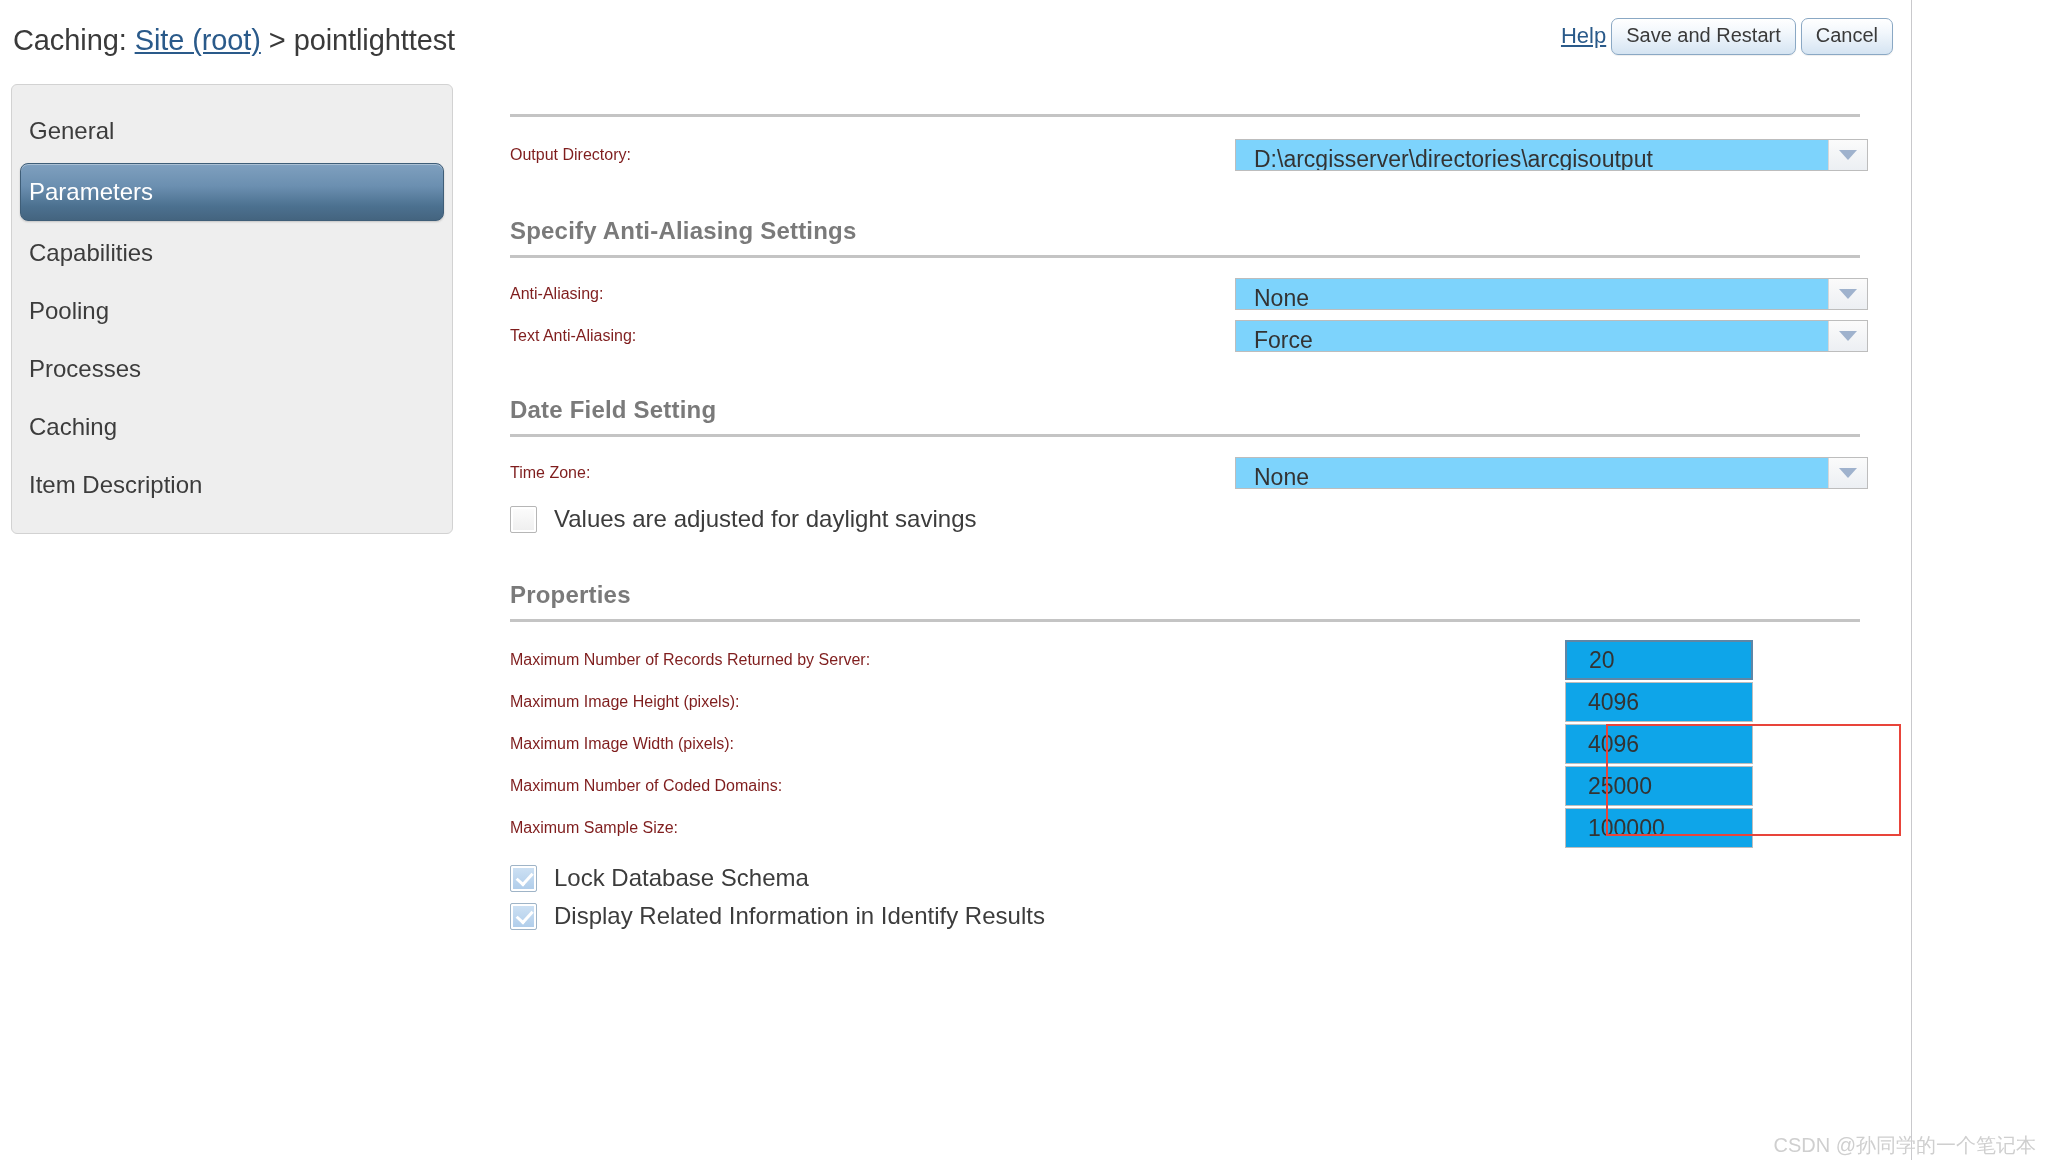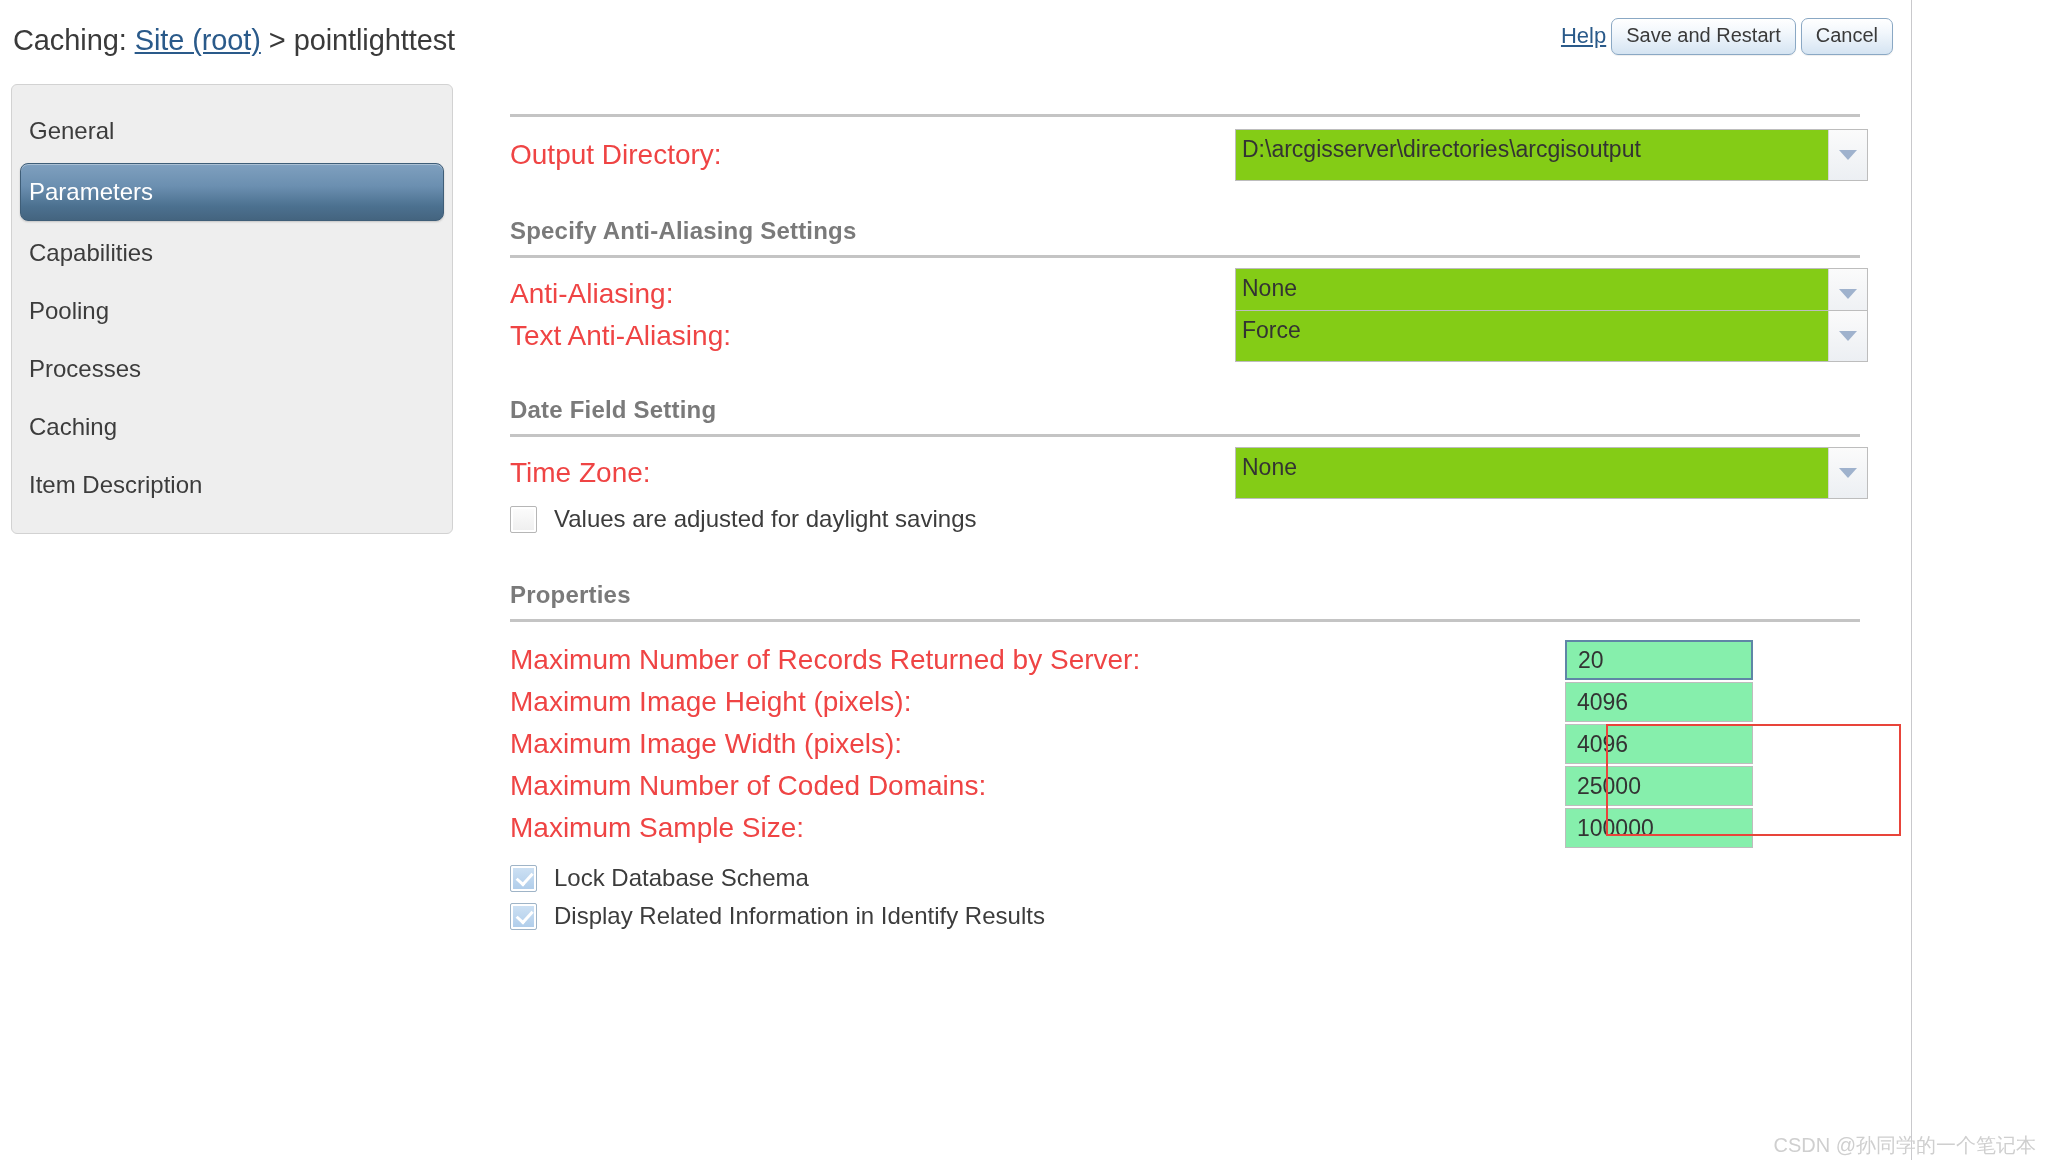--- a/index.html
+++ b/index.html
@@ -140,36 +140,37 @@
     width: 1350px;
   }
 
   .row {
     position: relative;
     height: 56px;
     display: flex;
     align-items: center;
   }
   .row-label {
-    font-size: 28px;
-    color: #ef4444;
+    font-size: 16px;
+    color: #7f1d1d;
     white-space: nowrap;
   }
 
   
   .combo {
     position: absolute;
     left: 725px;
     width: 633px;
-    height: 52px;
+    height: 32px;
     display: flex;
     box-sizing: border-box;
     border: 1px solid #bdbdbd;
-    background: #84cc16;
-    cursor: pointer;
+    background: #7dd3fc;
+    cursor: pointer;
+    padding-left: 12px;
   }
   .combo .combo-value {
     flex: 1;
     font-size: 23px;
     color: #333333;
     padding-left: 6px;
     line-height: 38px;
     white-space: nowrap;
     overflow: hidden;
   }
@@ -190,25 +191,25 @@
   }
 
   
   .num-input {
     position: absolute;
     left: 1055px;
     width: 188px;
     height: 40px;
     box-sizing: border-box;
     border: 1px solid #bdbdbd;
-    background: #86efac;
+    background: #0ea5e9;
     font-family: "Liberation Sans", sans-serif;
     font-size: 23px;
     color: #333333;
-    padding-left: 11px;
+    padding-left: 22px;
     outline: none;
   }
   .num-input.focused {
     border: 2px solid #5f86a6;
   }
 
   
   .check-row {
     height: 52px;
     display: flex;

